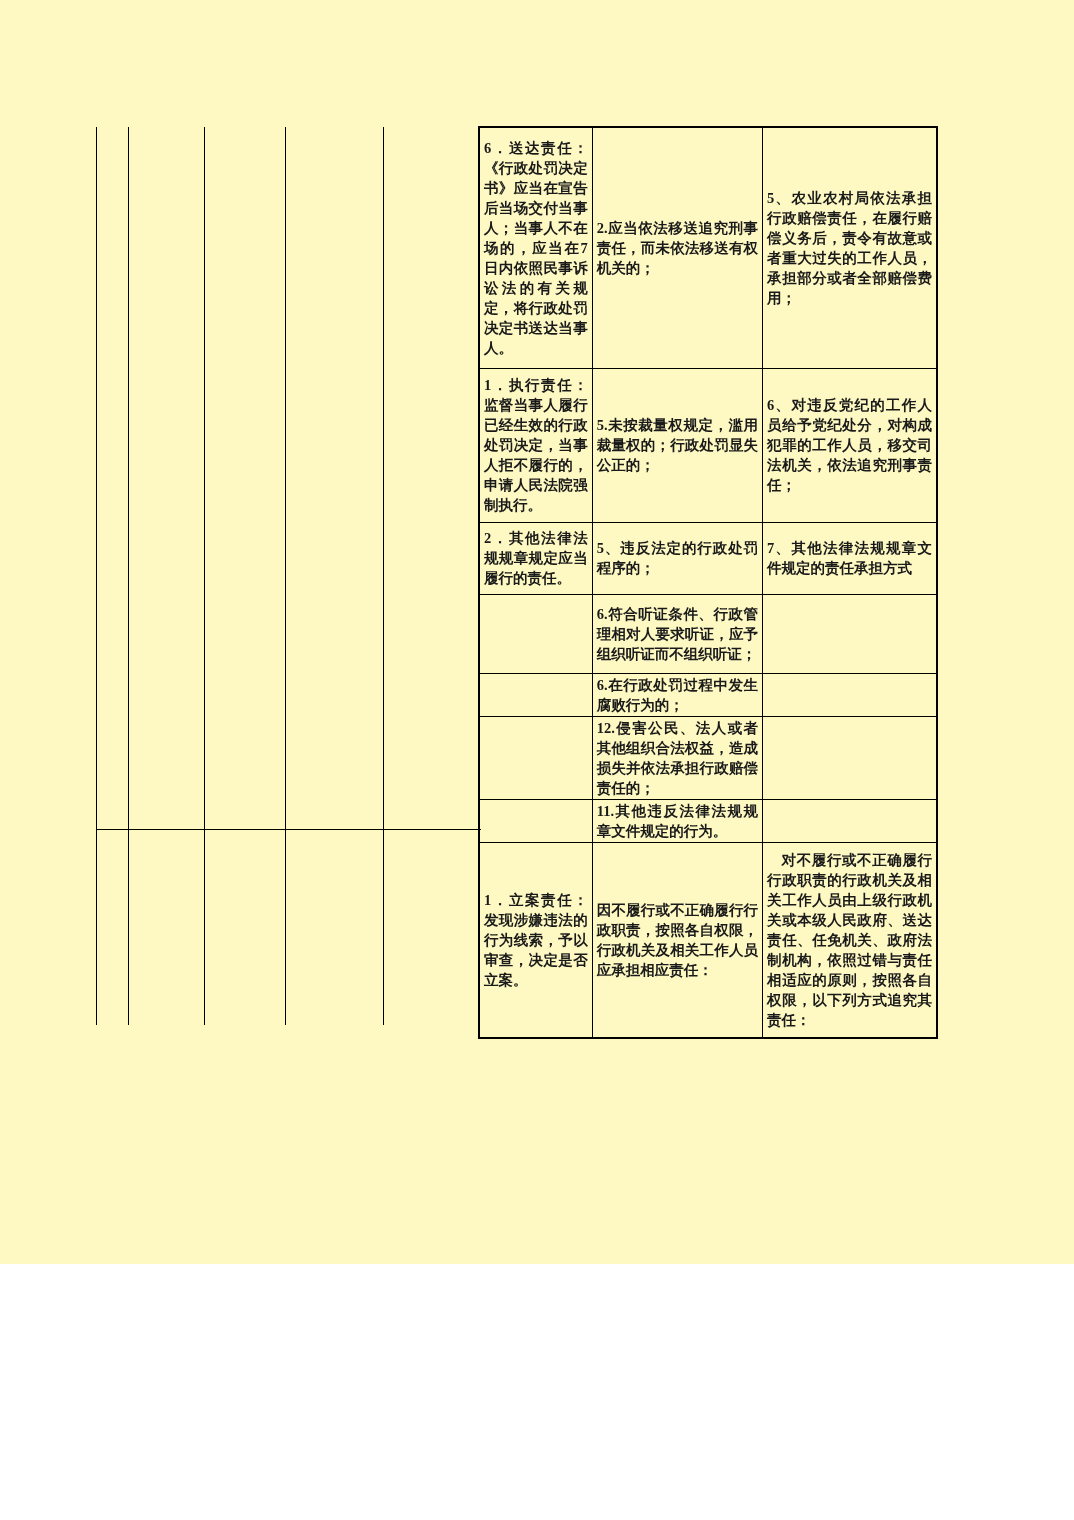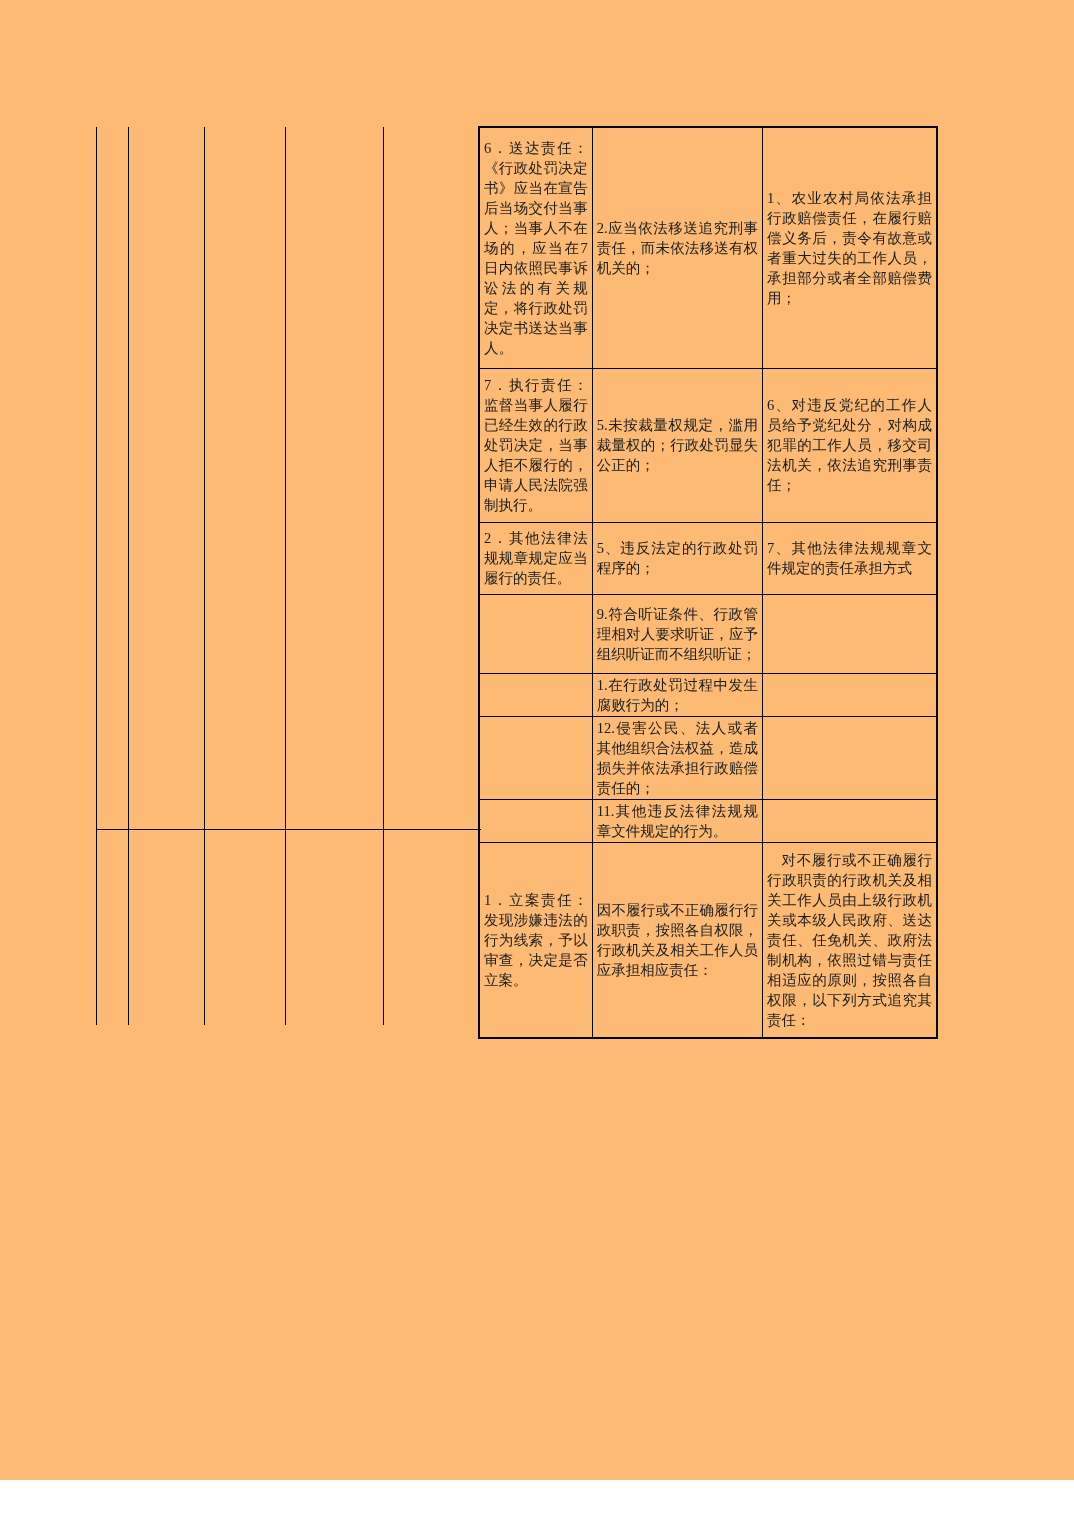--- a/index.html
+++ b/index.html
@@ -4,23 +4,24 @@
 <style>
   html, body { margin: 0; padding: 0; }
   body {
     width: 1074px; height: 1520px;
     background: #ffffff;
     font-family: "Liberation Serif", "DejaVu Serif", serif;
     color: #1a1a1a;
   }
   #canvas {
     position: relative;
-    width: 1074px; height: 1480px;
-    background: #fdba74;
+    width: 1074px; height: 1264px;
+    background: #fef9c3;
     overflow: hidden;
+    font-weight: bold;
   }
 
   
   table.left-grid {
     position: absolute;
     left: 96px; top: 127px;
     border-collapse: collapse;
     table-layout: fixed;
   }
   table.left-grid td {
@@ -91,40 +92,40 @@
   <table class="content-table">
     <colgroup>
       <col style="width:113px">
         <col style="width:170px">
         <col style="width:174px">
     </colgroup>
     <tbody>
         <tr style="height:241px">
       <td class="col-a">6．送达责任：《行政处罚决定书》应当在宣告后当场交付当事人；当事人不在场的，应当在7日内依照民事诉讼法的有关规定，将行政处罚决定书送达当事人。</td>
       <td class="col-b">2.应当依法移送追究刑事责任，而未依法移送有权机关的；</td>
-      <td class="col-c">1、农业农村局依法承担行政赔偿责任，在履行赔偿义务后，责令有故意或者重大过失的工作人员，承担部分或者全部赔偿费用；</td>
+      <td class="col-c">5、农业农村局依法承担行政赔偿责任，在履行赔偿义务后，责令有故意或者重大过失的工作人员，承担部分或者全部赔偿费用；</td>
     </tr>
     <tr style="height:154px">
-      <td class="col-a">7．执行责任：监督当事人履行已经生效的行政处罚决定，当事人拒不履行的，申请人民法院强制执行。</td>
+      <td class="col-a">1．执行责任：监督当事人履行已经生效的行政处罚决定，当事人拒不履行的，申请人民法院强制执行。</td>
       <td class="col-b">5.未按裁量权规定，滥用裁量权的；行政处罚显失公正的；</td>
       <td class="col-c">6、对违反党纪的工作人员给予党纪处分，对构成犯罪的工作人员，移交司法机关，依法追究刑事责任；</td>
     </tr>
     <tr style="height:72px">
       <td class="col-a">2．其他法律法规规章规定应当履行的责任。</td>
       <td class="col-b">5、违反法定的行政处罚程序的；</td>
       <td class="col-c">7、其他法律法规规章文件规定的责任承担方式</td>
     </tr>
     <tr style="height:79px">
       <td class="col-a"></td>
-      <td class="col-b">9.符合听证条件、行政管理相对人要求听证，应予组织听证而不组织听证；</td>
+      <td class="col-b">6.符合听证条件、行政管理相对人要求听证，应予组织听证而不组织听证；</td>
       <td class="col-c"></td>
     </tr>
     <tr style="height:41px">
       <td class="col-a"></td>
-      <td class="col-b">1.在行政处罚过程中发生腐败行为的；</td>
+      <td class="col-b">6.在行政处罚过程中发生腐败行为的；</td>
       <td class="col-c"></td>
     </tr>
     <tr style="height:76px">
       <td class="col-a"></td>
       <td class="col-b">12.侵害公民、法人或者其他组织合法权益，造成损失并依法承担行政赔偿责任的；</td>
       <td class="col-c"></td>
     </tr>
     <tr style="height:39px">
       <td class="col-a"></td>
       <td class="col-b">11.其他违反法律法规规章文件规定的行为。</td>

